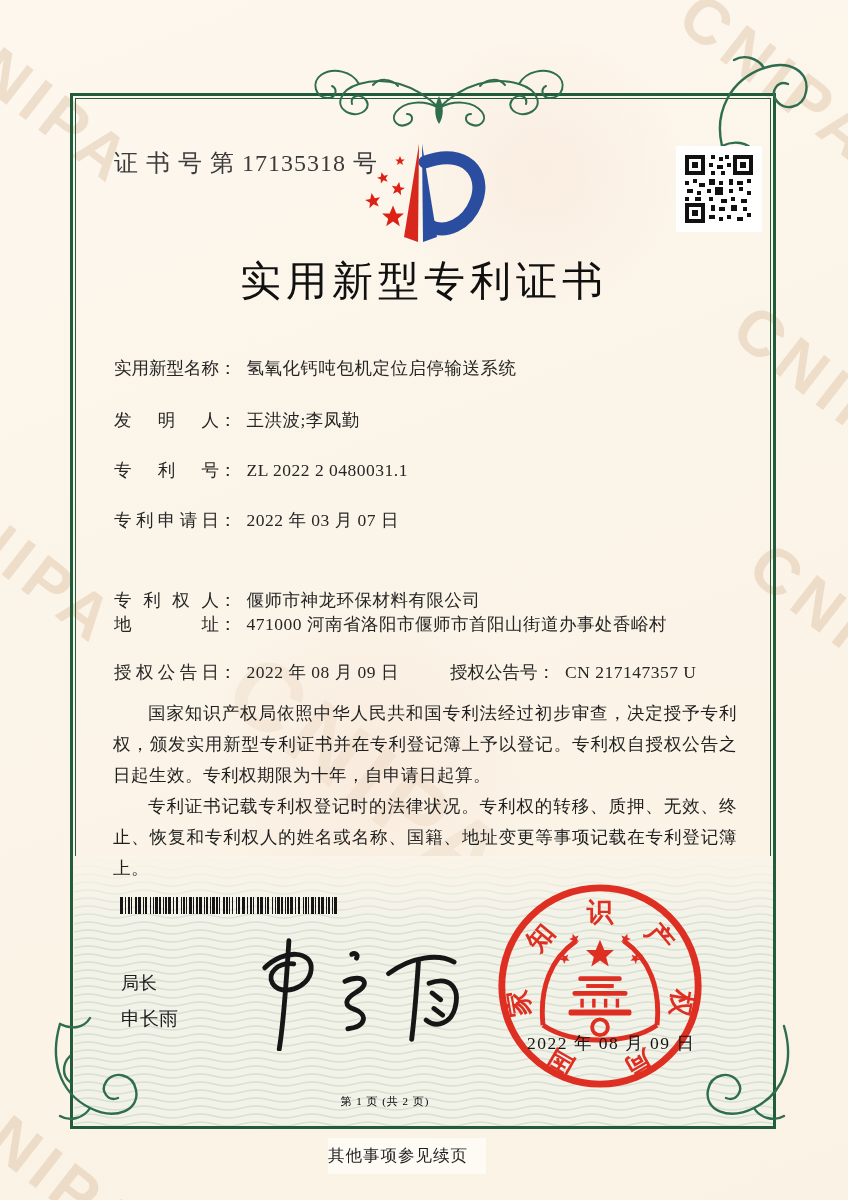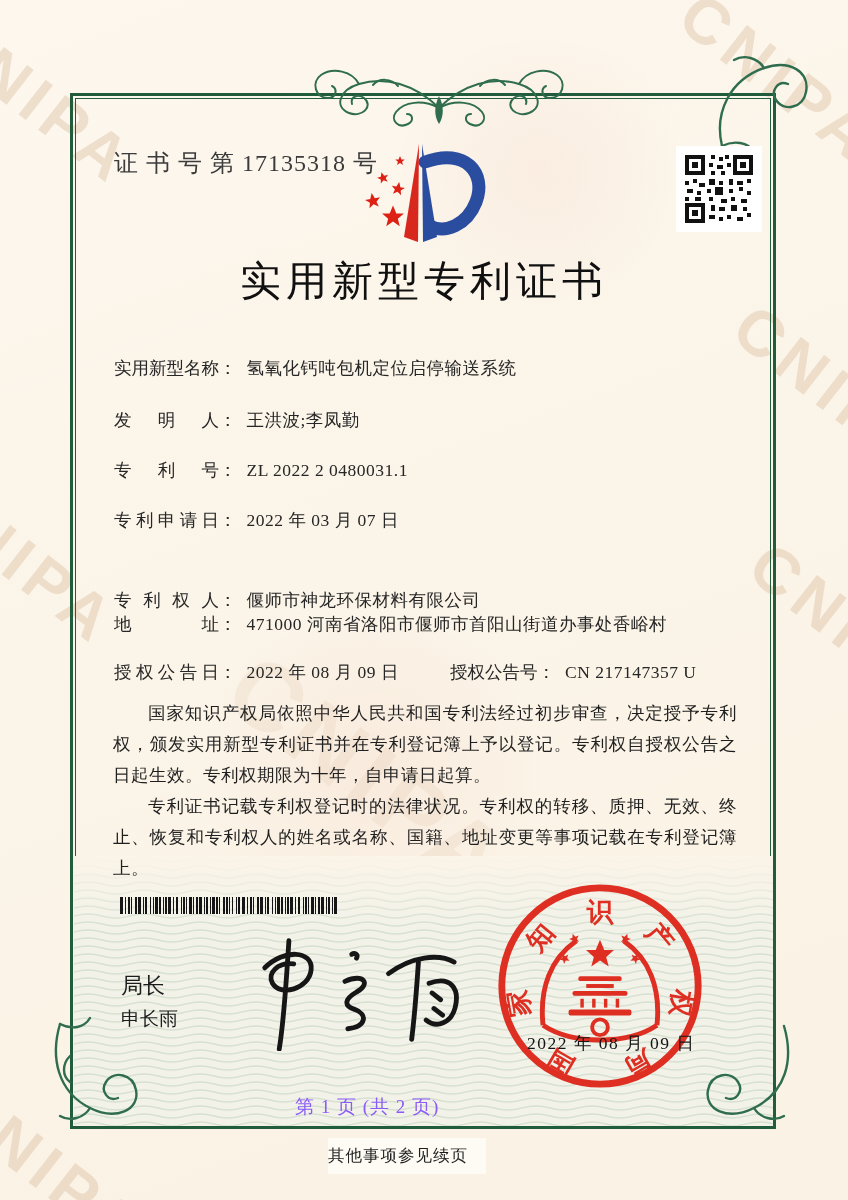--- a/index.html
+++ b/index.html
@@ -43,28 +43,28 @@
   .field-row { position:absolute; left:114px; font-size:17.5px; color:#262626; z-index:3; white-space:nowrap; }
   .flabel { display:inline-block; width:105px; text-align:justify; text-align-last:justify; vertical-align:top; }
   .fvalue { margin-left:10px; letter-spacing:0.5px; }
   .grant2 { position:absolute; left:336px; top:0; }
   
   .legal { position:absolute; left:113px; top:698px; width:624px; z-index:3; }
   .legal p { font-size:17.5px; line-height:31px; text-indent:35px;
     text-align:justify; color:#1f1f1f; letter-spacing:0.5px; }
   
   .barcode { position:absolute; left:120px; top:897px; z-index:3; }
-  .signer-title { position:absolute; left:121px; top:971px; font-size:22px; color:#1c1c1c; z-index:3; }
+  .signer-title { position:absolute; left:121px; top:971px; font-size:18px; color:#1c1c1c; z-index:3; }
   .signer-name  { position:absolute; left:121px; top:1006px; font-size:19px; color:#1c1c1c; z-index:3; }
   .signature { position:absolute; left:228px; top:933px; z-index:3; }
   .seal { position:absolute; left:492px; top:878px; width:216px; height:216px; opacity:0.93; z-index:4; }
   .seal-date { position:absolute; left:527px; top:1031px; font-size:17.5px;
     letter-spacing:1.5px; color:#141414; z-index:5; }
-  .page-footer { position:absolute; left:295px; top:1094px; width:180px; text-align:left;
-    font-size:19px; color:#8b5cf6; z-index:3; letter-spacing:1px; }
+  .page-footer { position:absolute; left:295px; top:1094px; width:180px; text-align:center;
+    font-size:11px; color:#000000; z-index:3; letter-spacing:1px; }
   .cont-note { position:absolute; left:328px; top:1138px; width:158px; height:36px;
     background:#fdfbf3; text-align:left; line-height:36px; font-size:16.5px;
     color:#1e1e1e; z-index:3; letter-spacing:1px; }
 </style>
 </head>
 <body>
 
 <div class="wm" style="left:-55px; top:-8px;">CNIPA</div>
 <div class="wm" style="left:688px; top:-30px;">CNIPA</div>
 <div class="wm" style="left:742px; top:282px;">CNIPA</div>

